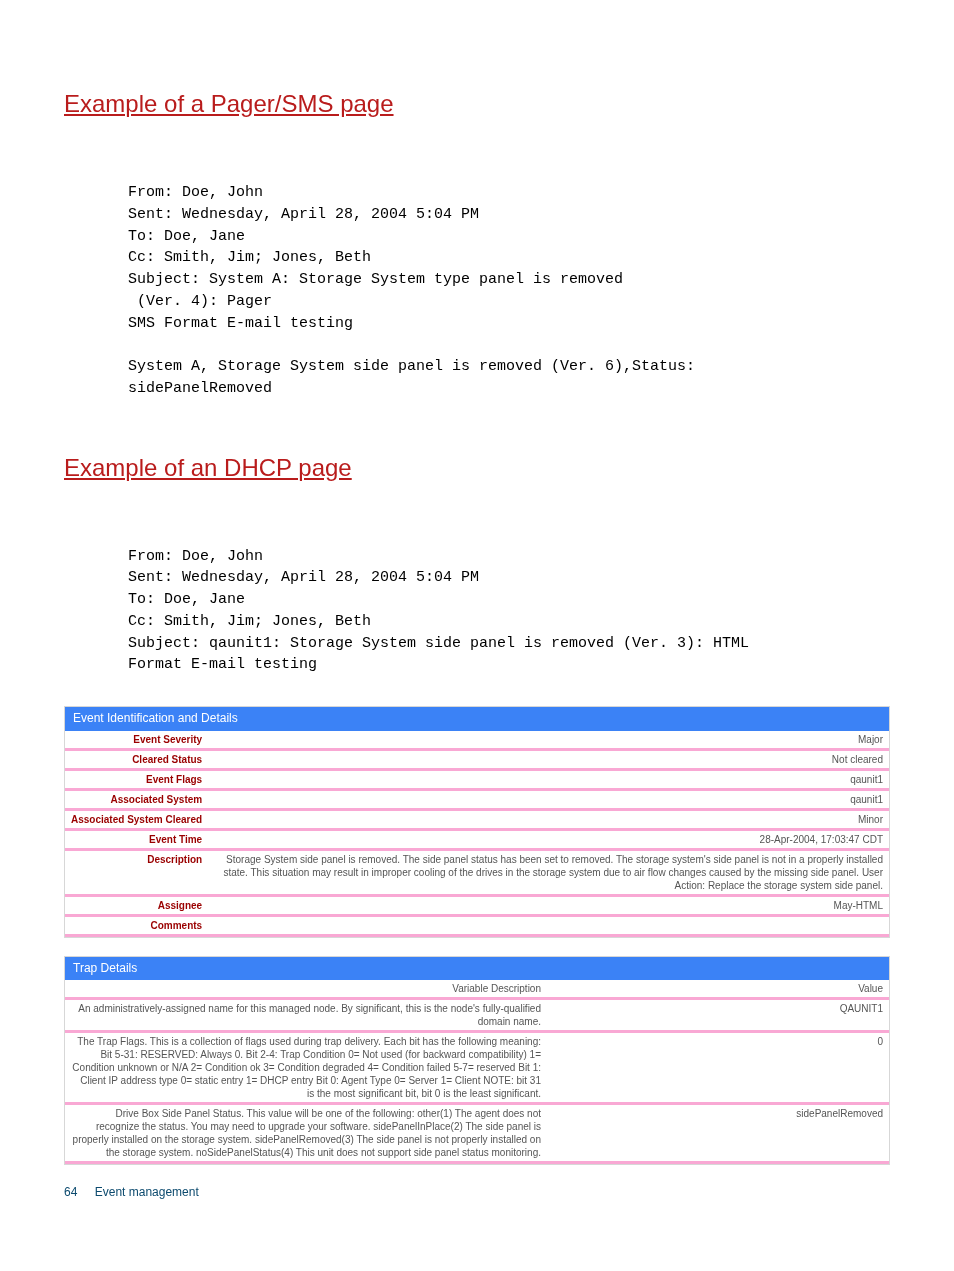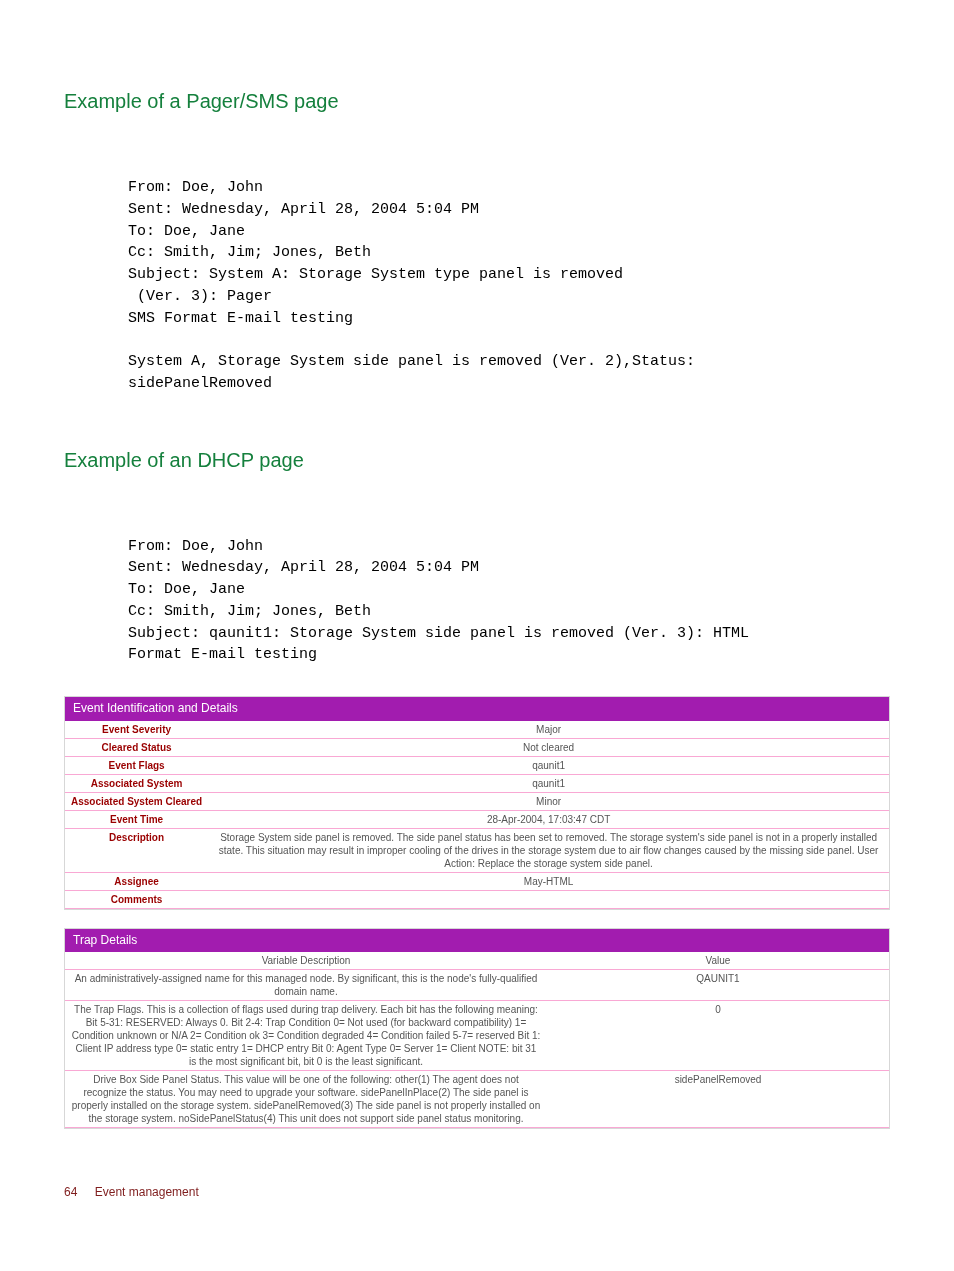--- a/index.html
+++ b/index.html
@@ -17,85 +17,86 @@
   .mono {
     font-family: "Courier New", Courier, monospace;
     font-size: 15px;
     line-height: 1.45;
     white-space: pre-wrap;
     margin-left: 64px;
   }
   h2.section {
     font-family: Arial, Helvetica, sans-serif;
     font-weight: 400;
-    font-size: 20px;
-    color: #15803d;
+    font-size: 24px;
+    color: #b91c1c;
     margin: 34px 0 10px 0;
+    text-decoration: underline;
   }
   .gap-lg { height: 54px; }
   .gap-md { height: 20px; }
 
   
   .panel {
     margin-top: 30px;
     border: 1px solid #d7d7d7;
     font-size: 10px;
     line-height: 1.3;
     color: #555;
   }
   .panel .hdr {
-    background: #a21caf;
+    background: #3b82f6;
     color: #fff;
     font-size: 12px;
     padding: 4px 8px;
     font-weight: 400;
   }
   .panel table {
     width: 100%;
     border-collapse: collapse;
   }
   .panel td, .panel th {
-    text-align: center;
+    text-align: right;
     vertical-align: top;
     padding: 2px 6px;
-    border-bottom: 1px solid #f9a8d4;
+    border-bottom: 3px solid #f9a8d4;
   }
   .evt-label {
     color: #9a0000;
     font-weight: bold;
     width: 120px;
     white-space: nowrap;
   }
   .trap td.desc { width: 470px; }
   .trap td.val { }
   .footer {
-    margin-top: 56px;
+    margin-top: 20px;
     font-size: 12px;
-    color: #7f1d1d;
+    color: #0c4a6e;
   }
   .footer .pn { margin-right: 14px; }
 </style>
 </head>
 <body>
 
 <div class="page">
 
 
   <h2 class="section">Example of a Pager/SMS page</h2>
   <div class="gap-lg"></div>
 
   <div class="mono"><span>From: Doe, John</span>
 <span>Sent: Wednesday, April 28, 2004 5:04 PM</span>
 <span>To: Doe, Jane</span>
 <span>Cc: Smith, Jim; Jones, Beth</span>
 <span>Subject: System A: Storage System type panel is removed</span>
-<span> (Ver. 3): Pager</span>
+<span> (Ver. 4): Pager</span>
 <span>SMS Format E-mail testing</span>
 
-<span>System A, Storage System side panel is removed (Ver. 2),Status:</span>
+<span>System A, Storage System side panel is removed (Ver. 6),Status:</span>
 <span>sidePanelRemoved</span></div>
 
   <div class="gap-md"></div>
   <h2 class="section">Example of an DHCP page</h2>
   <div class="gap-lg"></div>
 
   <div class="mono"><span>From: Doe, John</span>
 <span>Sent: Wednesday, April 28, 2004 5:04 PM</span>
 <span>To: Doe, Jane</span>
 <span>Cc: Smith, Jim; Jones, Beth</span>

